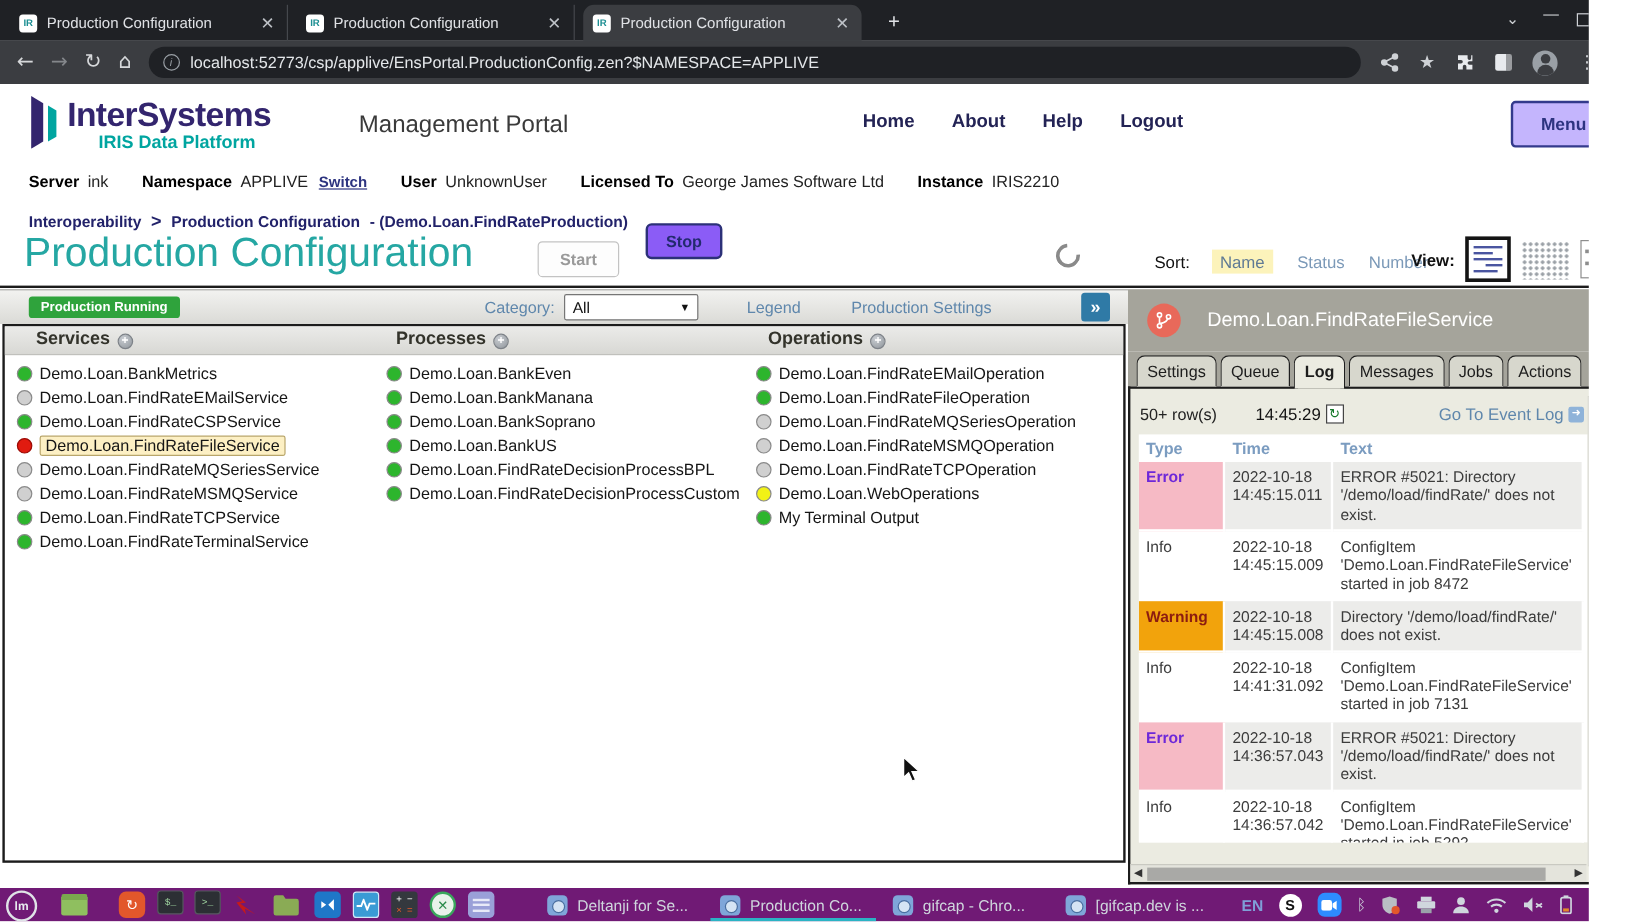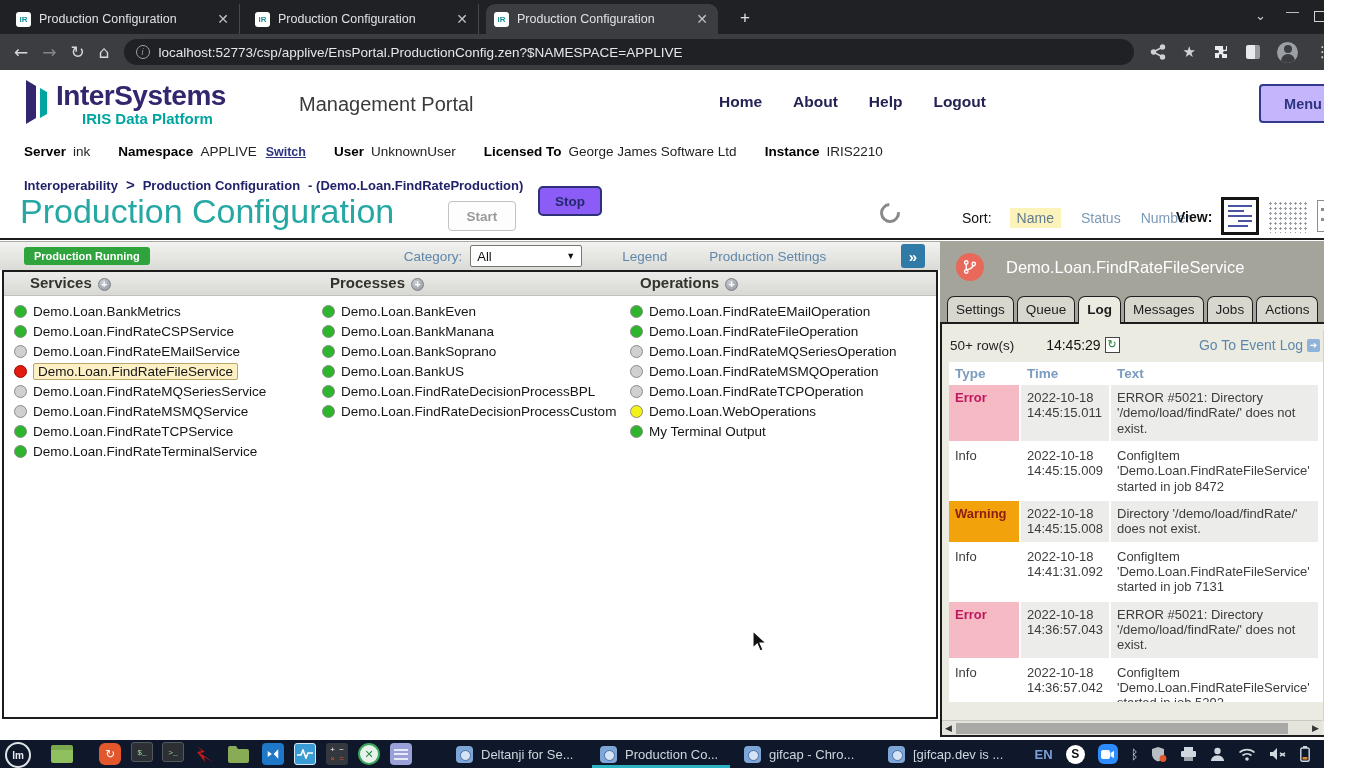--- a/index.html
+++ b/index.html
@@ -116,33 +116,33 @@
                  line-height:14px; text-align:center; font-family:"DejaVu Sans",sans-serif; }
   #eventlog-link { margin-left:auto; color:#5f87ac; font-size:14px; display:flex; gap:4px; align-items:center;}
   #eventlog-ext { width:13px; height:13px; background:#8fb3d9; border-radius:2px; color:#fff; font-size:9px; line-height:13px; text-align:center;
                   font-family:"DejaVu Sans",sans-serif;}
   #log-table { position:absolute; left:7px; top:38px; width:375px; height:340px; background:#fff; overflow:hidden; }
   .log-hrow { display:flex; }
   .log-hcell { color:#7b9cc0; font-weight:bold; font-size:13.5px; padding:4px 6px; }
   .c0 { width:72px; flex:0 0 auto;} .c1 { width:90px; flex:0 0 auto;} .c2 { width:209px; flex:0 0 auto;}
   .log-row { display:flex; }
   .log-cell { padding:5px 6px; font-size:13px; color:#3c3c3c; line-height:1.18; border-right:2px solid #fff; border-bottom:2px solid #fff;}
-  .sev-error .tcell { background:#f6bac5; color:#be185d; font-weight:bold; }
+  .sev-error .tcell { background:#f6bac5; color:#6d28d9; font-weight:bold; }
   .sev-warning .tcell { background:#f2a30c; color:#8c1c10; font-weight:bold; }
   .row-alt { background:#ececea; }
   .row-plain { background:#fff; }
   #vscroll { position:absolute; right:3px; top:6px; width:14px; height:392px; background:#f7f7f3; border:1px solid #d4d4cc; }
   .scr-arrow { position:absolute; left:0; width:12px; text-align:center; font-size:8px; color:#555; font-family:"DejaVu Sans",sans-serif;}
   #vthumb { position:absolute; left:1px; top:14px; width:10px; height:52px; background:#d9d9d2; border:1px solid #bdbdb5; }
   #hscroll { position:absolute; left:0; bottom:0; width:380px; height:15px; background:#e4e4dc; border-top:1px solid #c9c9c1;}
   #hthumb { position:absolute; left:14px; top:2px; width:332px; height:11px; background:#a9a9a6; }
   .hscr-arrow { position:absolute; top:2px; font-size:9px; color:#333; font-family:"DejaVu Sans",sans-serif;}
 
   
-  #taskbar { left:0; top:740px; width:1366px; height:28px; background:#0f172a; display:flex; align-items:center; }
+  #taskbar { left:0; top:740px; width:1366px; height:28px; background:#701a75; display:flex; align-items:center; }
   .app-ic { position:absolute; top:2px; width:24px; height:24px; display:flex; align-items:center; justify-content:center; }
   #mint-ic { left:5px; width:26px; height:26px; border:2px solid #dfe3e7; border-radius:50%; color:#e8ecf0; font-size:10px; font-weight:bold;}
   #files-ic { left:50px;} #files-ic .g-win{ width:22px; height:18px; background:#8fbf5f; border-radius:2px; border-top:5px solid #7aa94e;}
   #orange-ic { left:98px;} #orange-ic .o-circ{ width:22px; height:22px; border-radius:6px; background:#e2572b; color:#fff; font-size:12px;
                display:flex; align-items:center; justify-content:center; font-family:"DejaVu Sans",sans-serif;}
   .term { width:22px; height:20px; background:#2c2f34; border:1px solid #55595f; border-radius:3px; color:#9fd49f; font-size:8px;
           display:flex; align-items:center; justify-content:center; font-family:"Liberation Mono",monospace;}
   #term1-ic{left:131px;} #term2-ic{left:162px;}
   #red-ic { left:193px; }
   #folder-ic { left:226px; }
@@ -322,26 +322,26 @@
           <span>Operations</span>
           <span class="plus-ic">+</span>
         </span>
       </div>
   <div class="col" style="left: 10px;">
         <div class="item">
           <span class="dot running"></span>
           <span>Demo.Loan.BankMetrics</span>
         </div>
         <div class="item">
-          <span class="dot running"></span>
-          <span>Demo.Loan.FindRateCSPService</span>
-        </div>
-        <div class="item">
           <span class="dot inactive"></span>
           <span>Demo.Loan.FindRateEMailService</span>
+        </div>
+        <div class="item">
+          <span class="dot running"></span>
+          <span>Demo.Loan.FindRateCSPService</span>
         </div>
         <div class="item">
           <span class="dot error"></span>
           <span class="sel-label">Demo.Loan.FindRateFileService</span>
         </div>
         <div class="item">
           <span class="dot inactive"></span>
           <span>Demo.Loan.FindRateMQSeriesService</span>
         </div>
         <div class="item">

